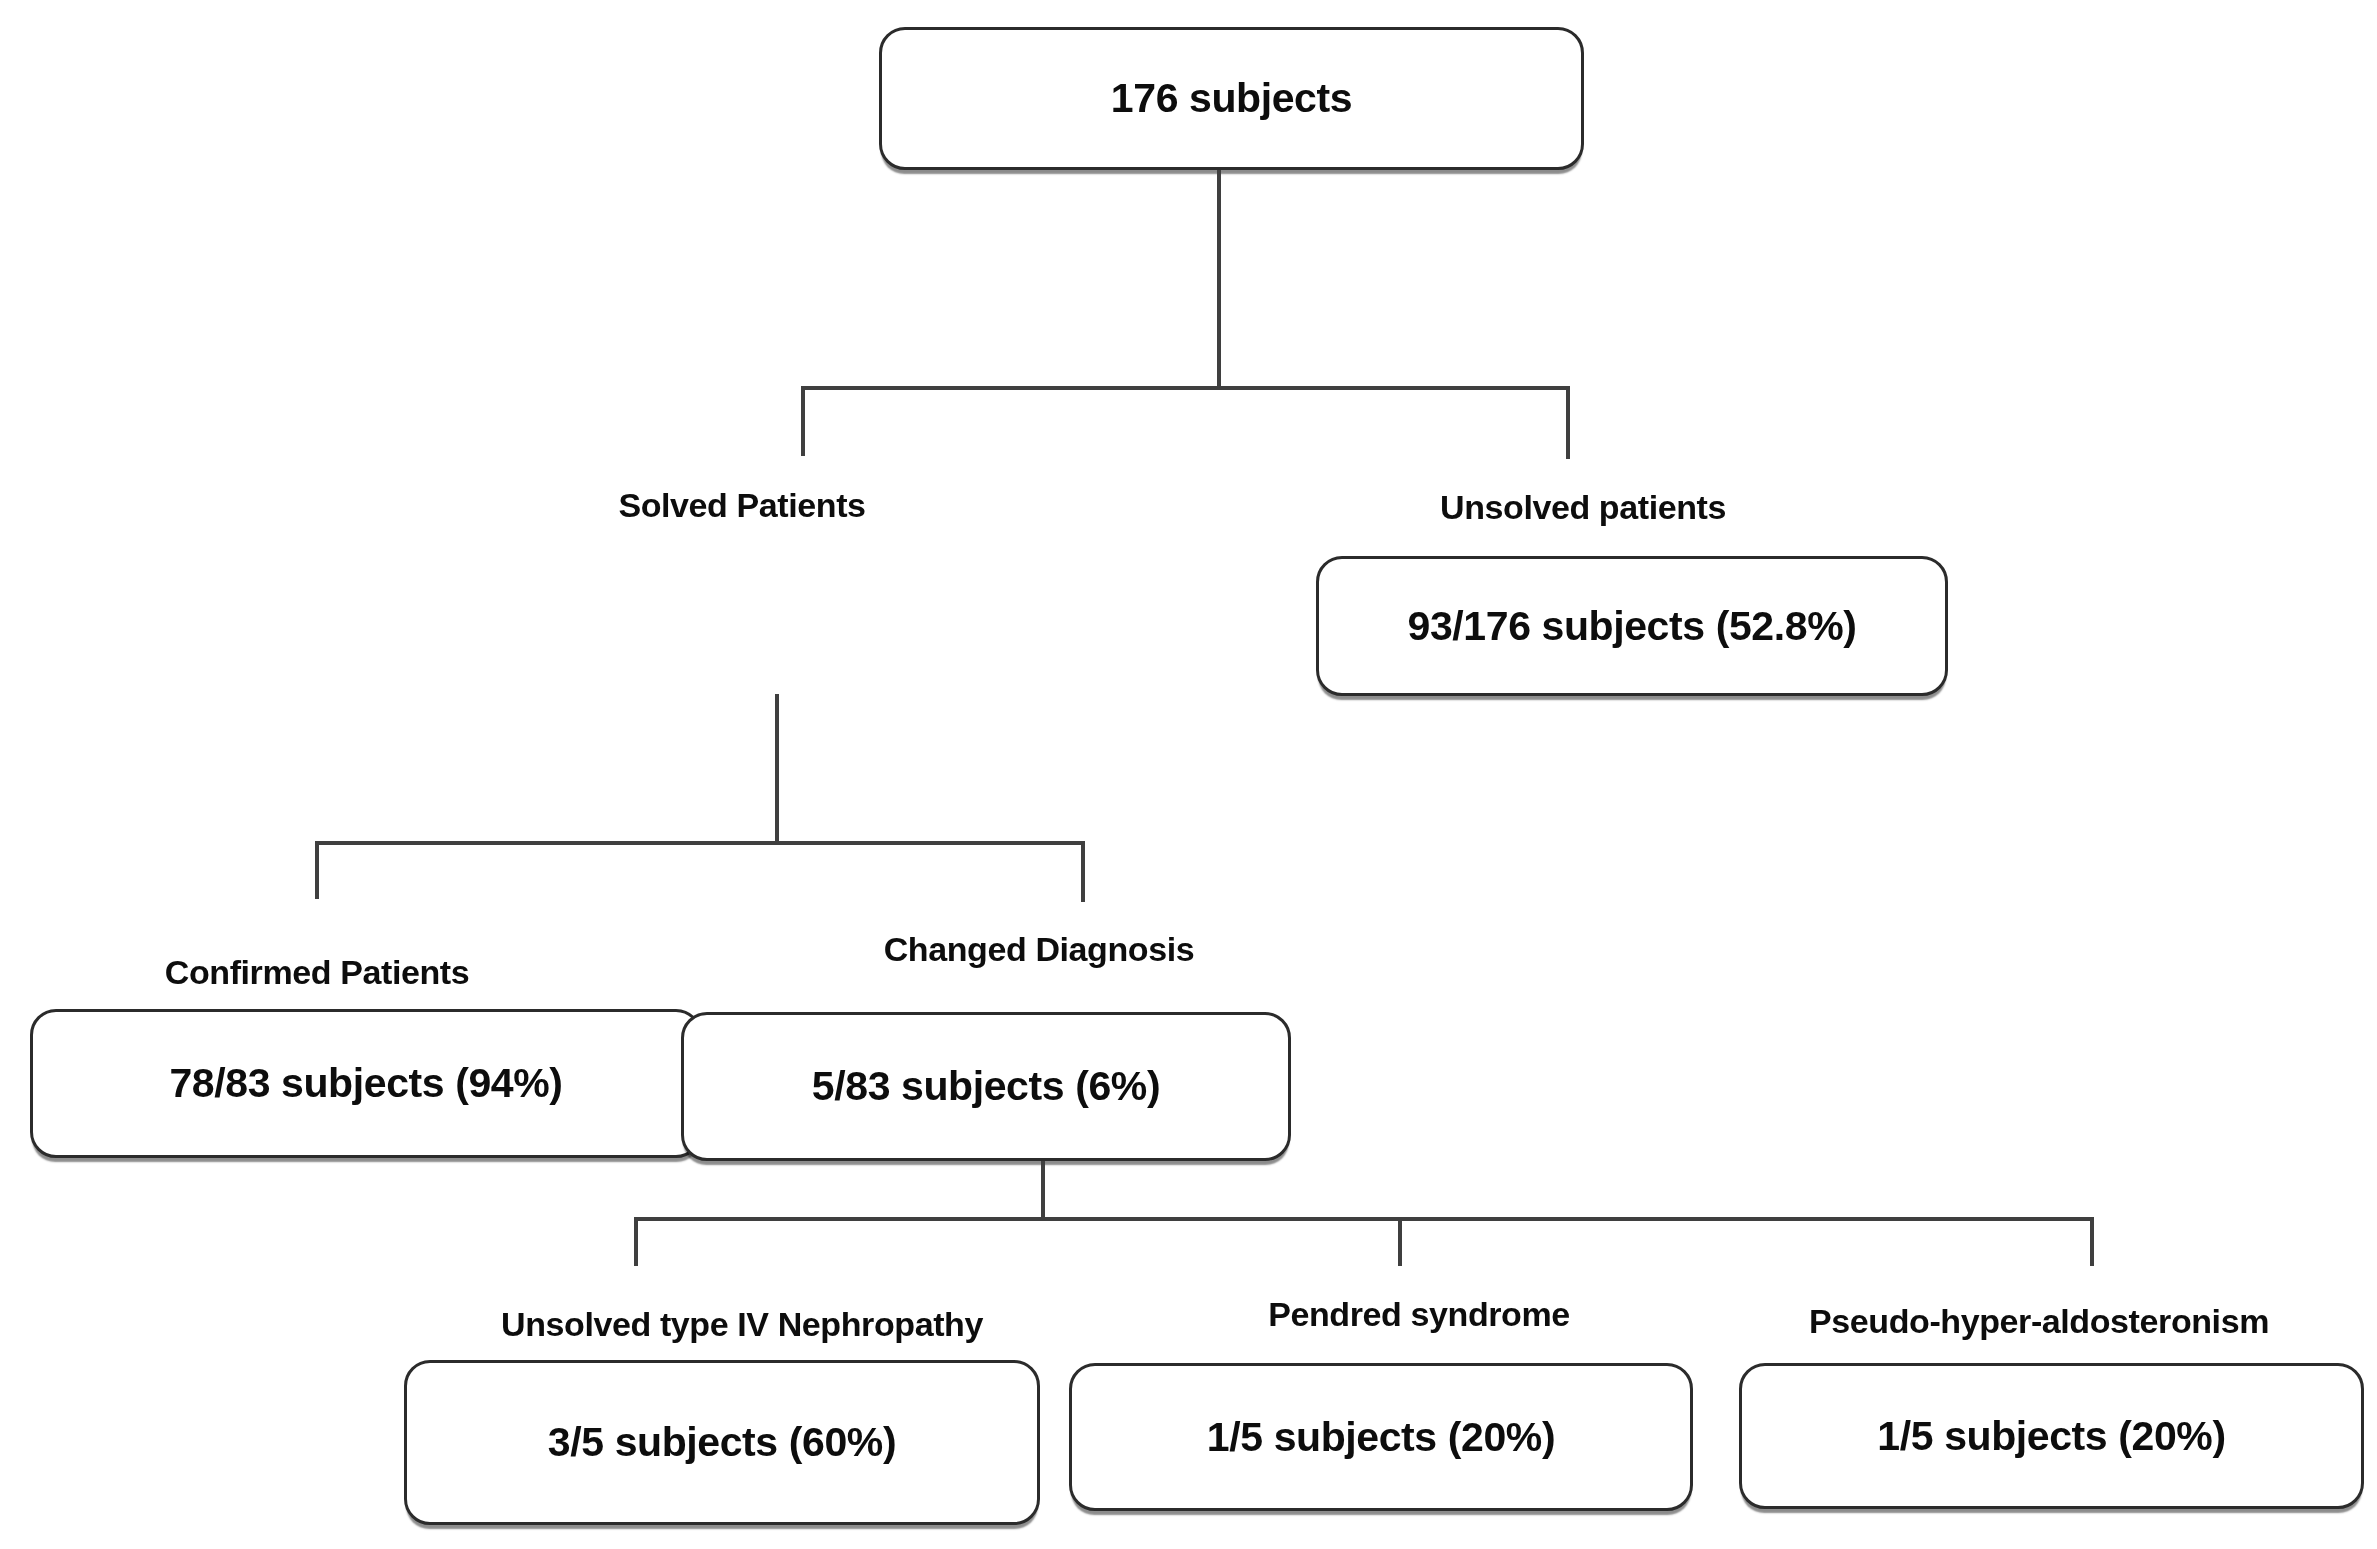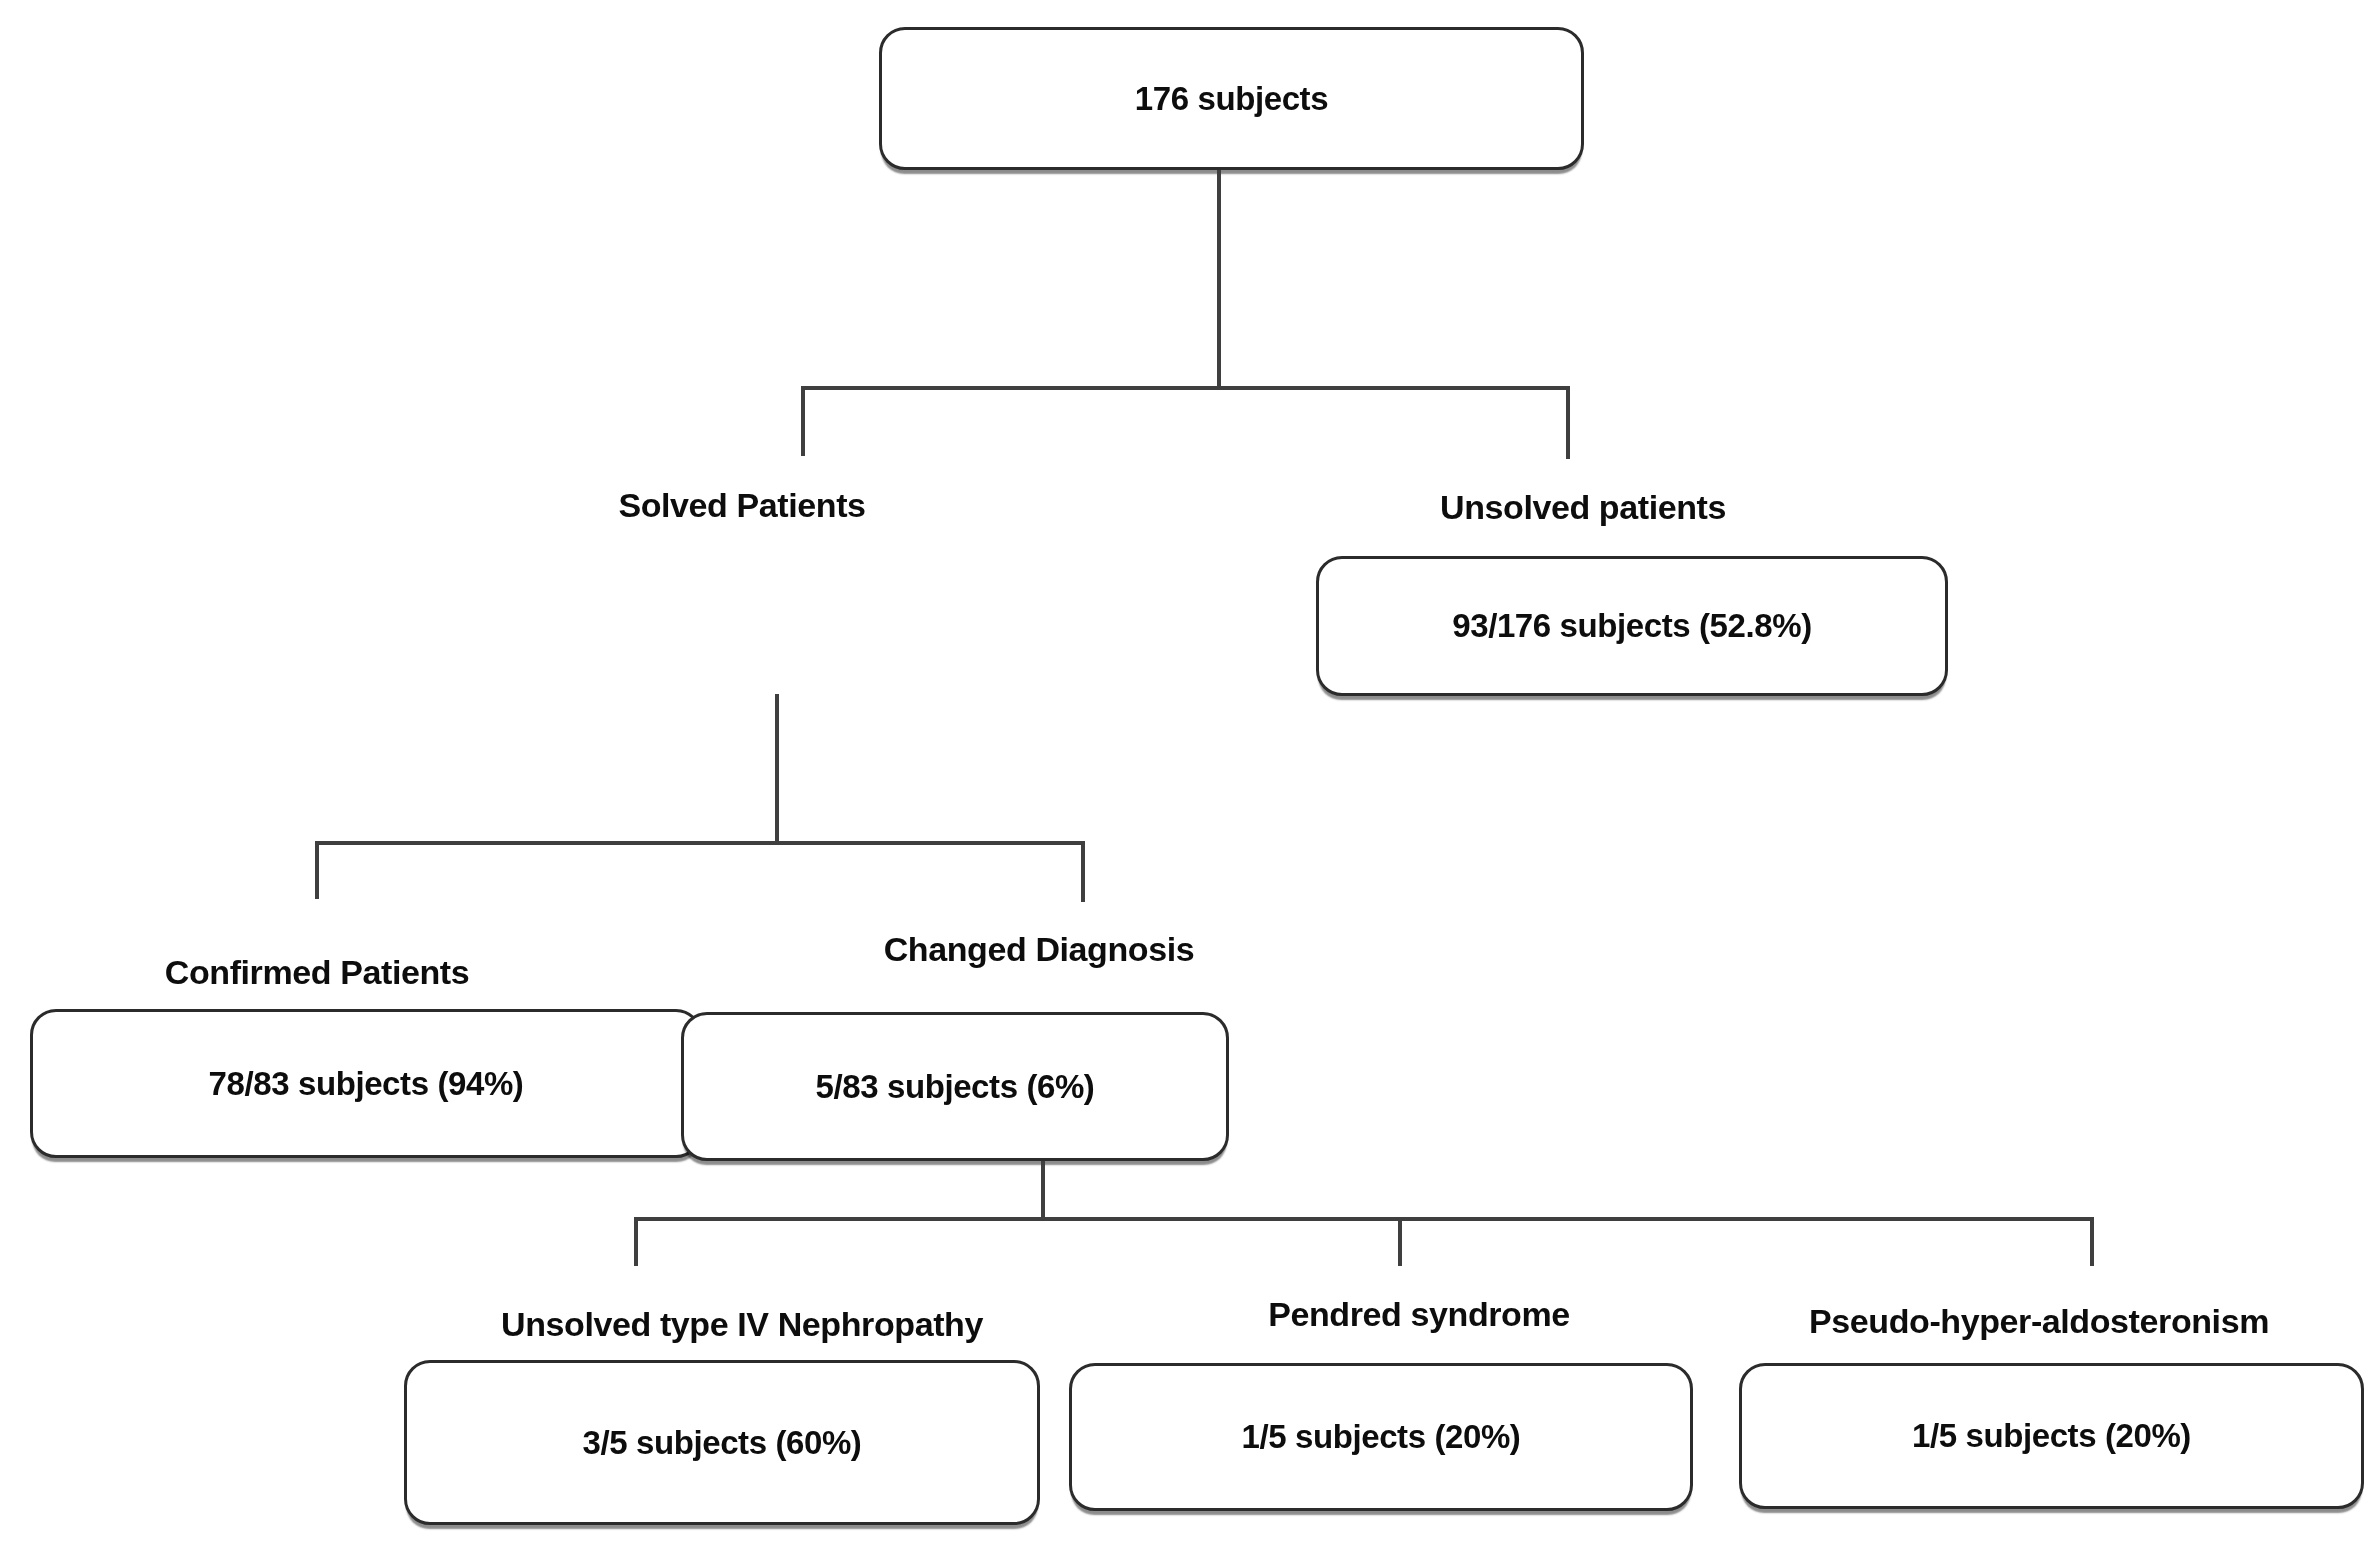--- a/index.html
+++ b/index.html
@@ -19,21 +19,21 @@
   .node-box {
     position: absolute;
     box-sizing: border-box;
     border: 3.5px solid #2b2b2b;
     border-radius: 26px;
     background: #ffffff;
     display: flex;
     align-items: center;
     justify-content: center;
     font-weight: bold;
-    font-size: 33px;
+    font-size: 41px;
     letter-spacing: -0.4px;
     box-shadow: 0 6.1px 1.7px -2.6px rgba(0,0,0,0.45);
     white-space: nowrap;
   }
   .node-label {
     position: absolute;
     transform: translateX(-50%);
     font-weight: bold;
     font-size: 34px;
     letter-spacing: -0.4px;
@@ -76,21 +76,21 @@
   <div class="hline" style="left:315px;  top:841px; width:770px;"></div>
   <div class="vline" style="left:315px;  top:841px; height:58px;"></div>
   <div class="vline" style="left:1081px; top:841px; height:61px;"></div>
 
   <div class="node-label" style="left:317px; top:953px;">Confirmed Patients</div>
   <div class="node-box" style="left:30px; top:1009px; width:672px; height:149px;">
     <span>78/83 subjects (94%)</span>
   </div>
 
   <div class="node-label" style="left:1039px; top:930px;">Changed Diagnosis</div>
-  <div class="node-box" style="left:681px; top:1012px; width:548px; height:149px;text-align:center;">
+  <div class="node-box" style="left:681px; top:1012px; width:610px; height:149px;text-align:center;">
     <span>5/83 subjects (6%)</span>
   </div>
 
   <div class="vline" style="left:1041px; top:1161px; height:56px;"></div>
   <div class="hline" style="left:634px;  top:1217px; width:1459px;"></div>
   <div class="vline" style="left:634px;  top:1217px; height:49px;"></div>
   <div class="vline" style="left:1398px; top:1217px; height:49px;"></div>
   <div class="vline" style="left:2090px; top:1217px; height:49px;"></div>
 
   <div class="node-label" style="left:742px; top:1305px;">Unsolved type IV Nephropathy</div>

